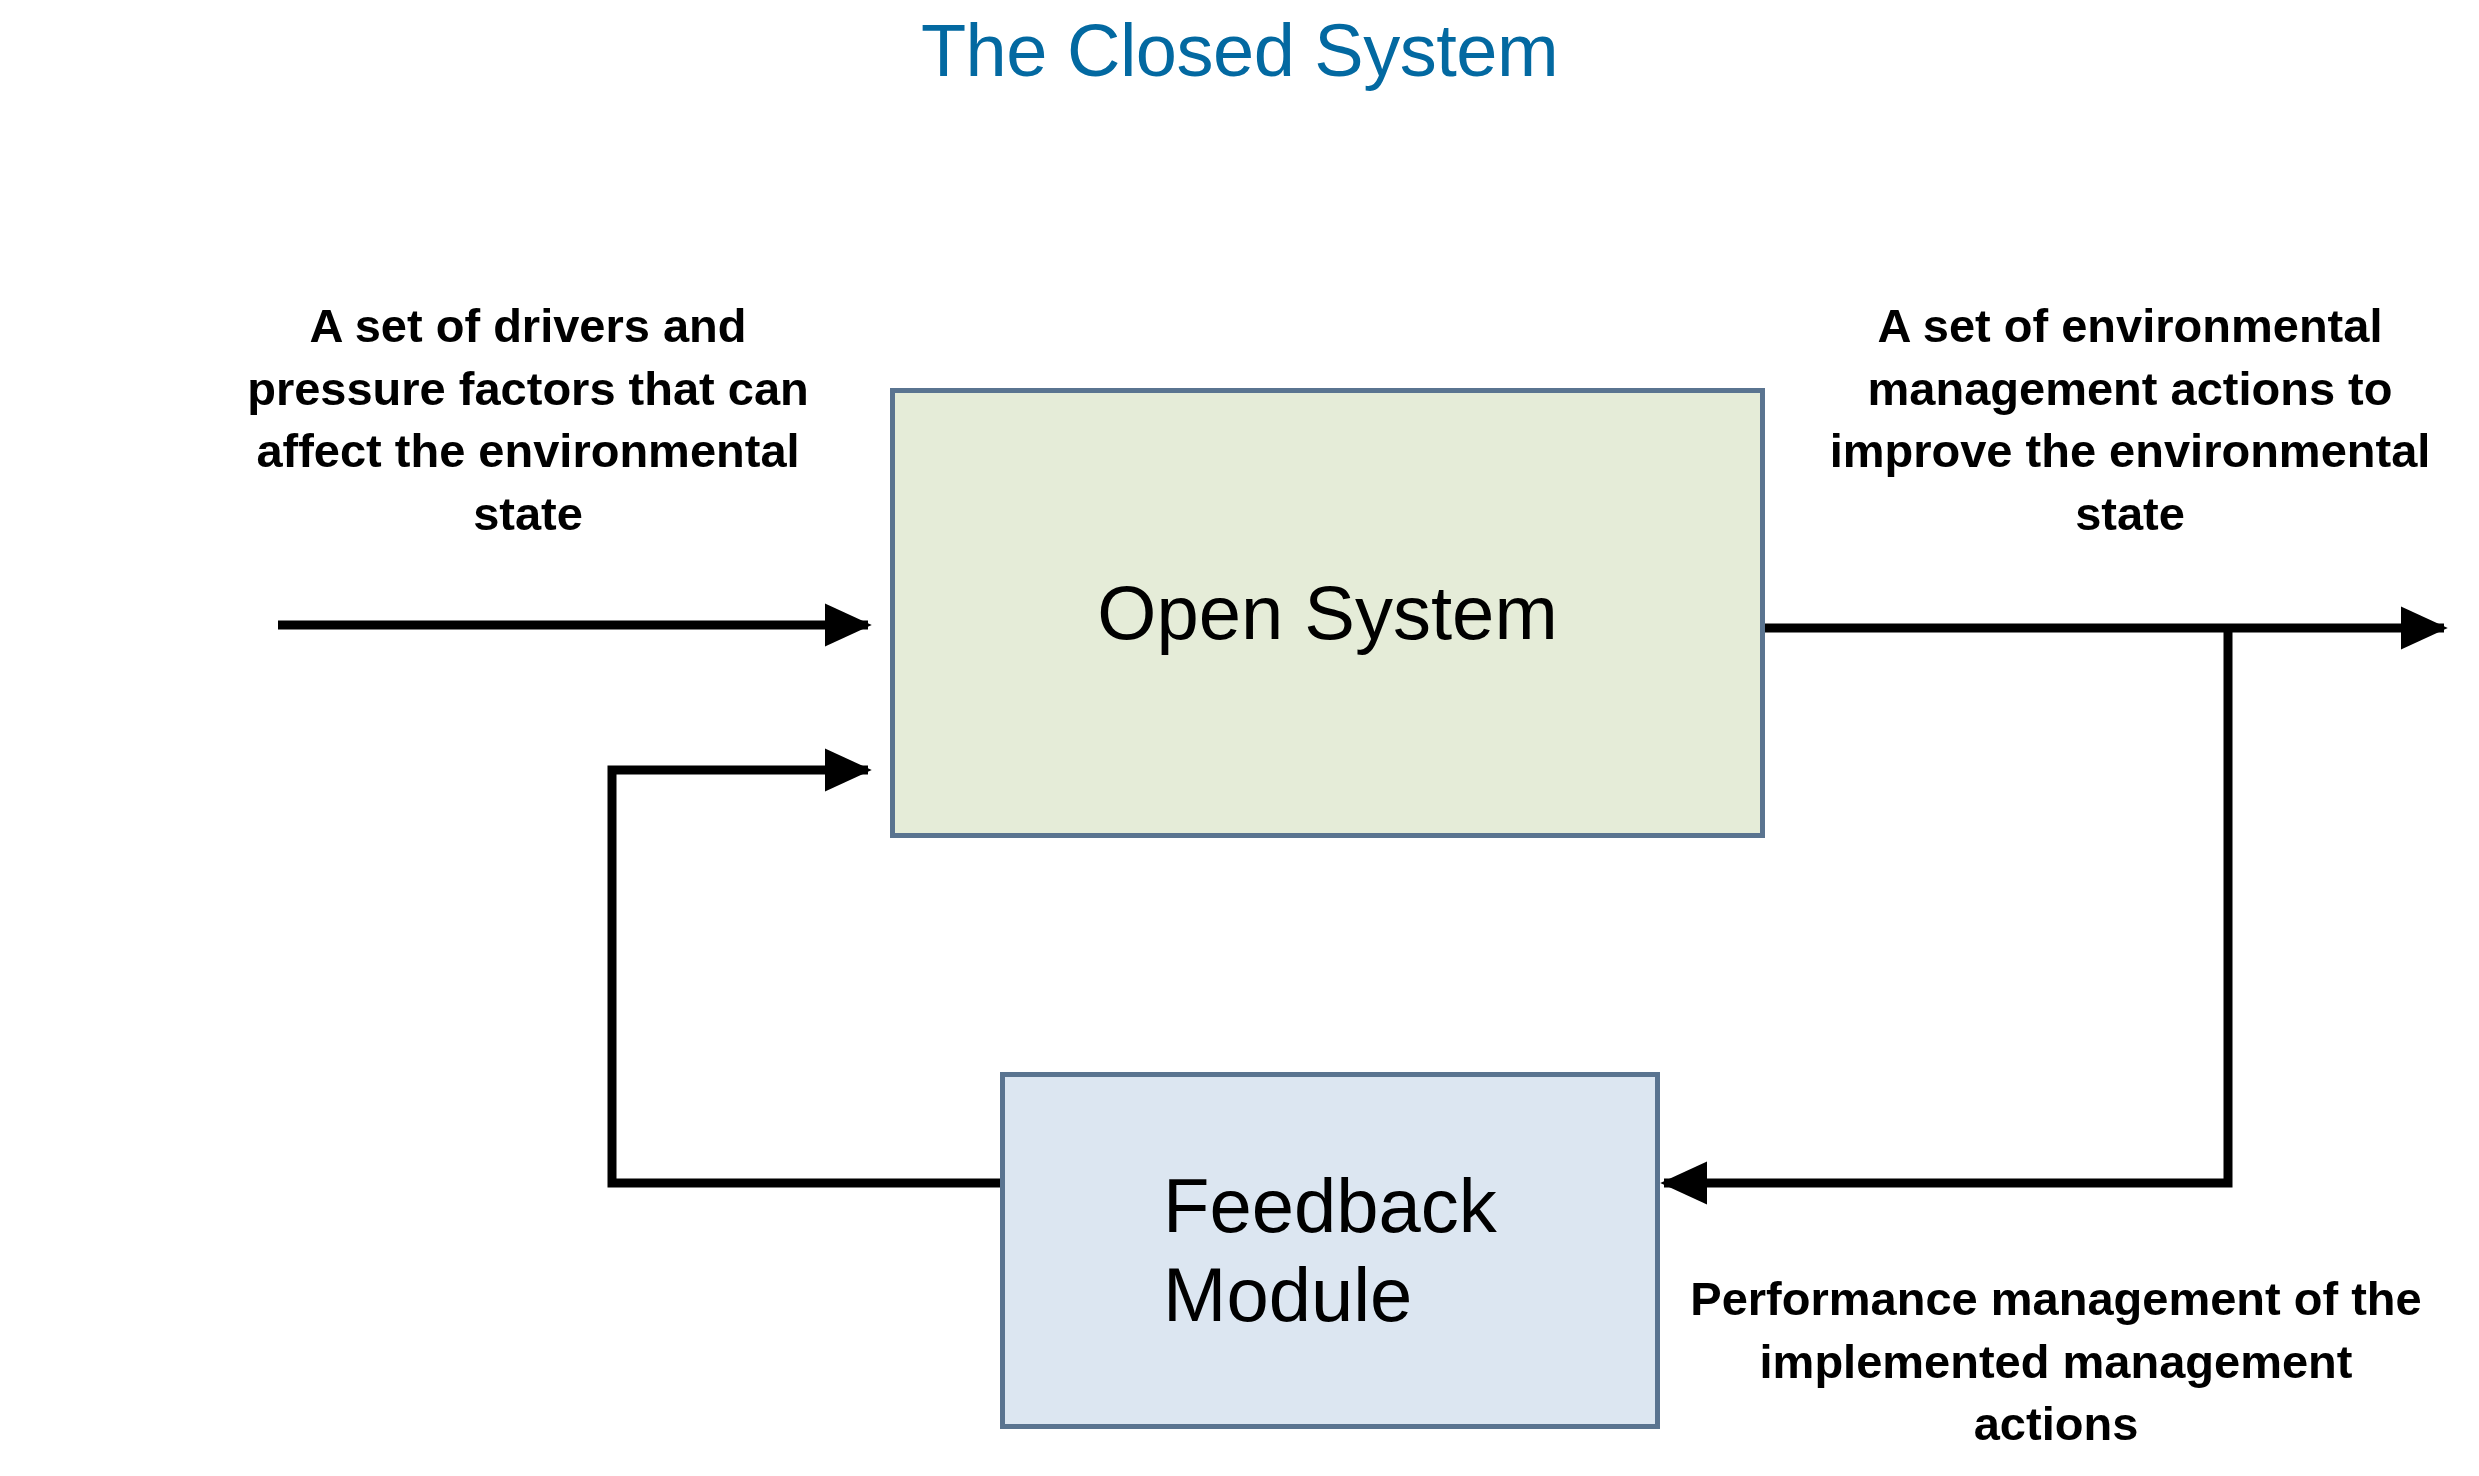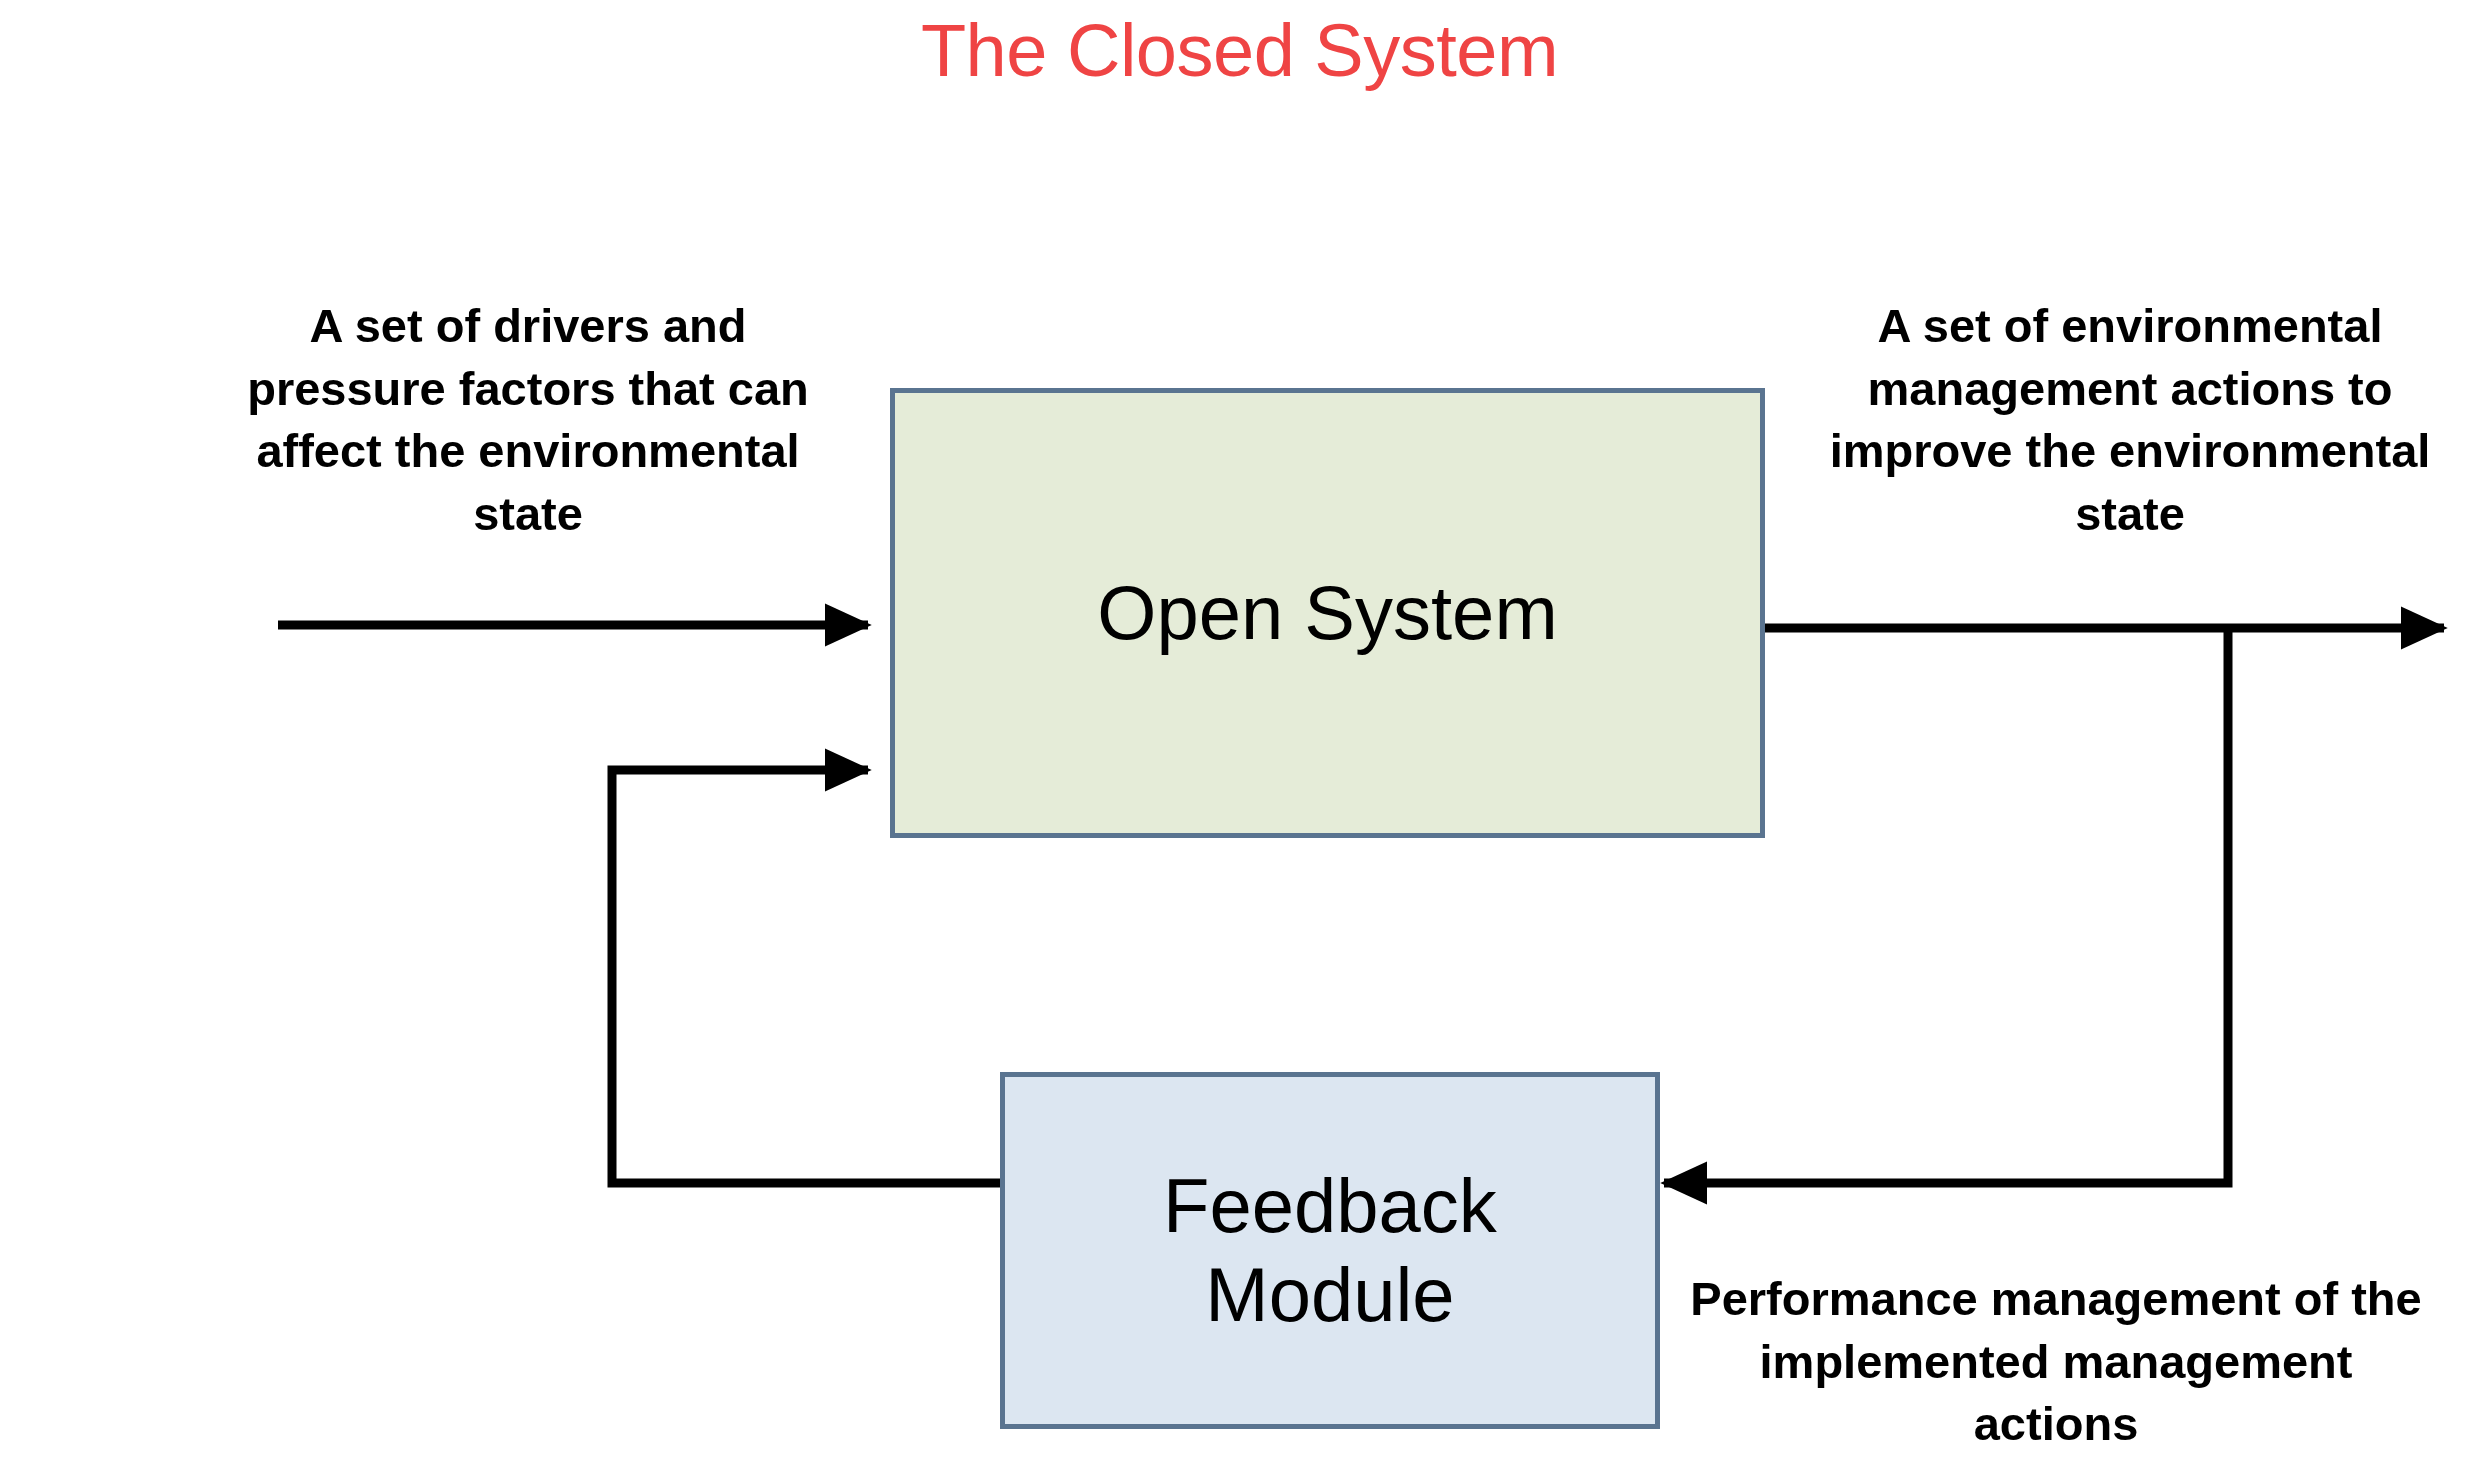--- a/index.html
+++ b/index.html
@@ -26,33 +26,33 @@
   }
 
   .diagram-title {
     position: absolute;
     left: 0;
     top: 8px;
     width: 2479px;
     text-align: center;
     font-size: 74px;
     font-weight: 400;
-    color: #ef4444;
+    color: #0369a1;
     letter-spacing: -0.5px;
     white-space: nowrap;
   }
 
   .node-box {
     position: absolute;
     box-sizing: border-box;
     border: 5px solid #5a7490;
     display: flex;
     align-items: center;
     justify-content: center;
-    text-align: center;
+    text-align: left;
   }
   .node-box .node-label {
     font-size: 76px;
     font-weight: 400;
     color: #000000;
     line-height: 1.16;
     white-space: pre-line;
   }
 
   #open-system-box {

